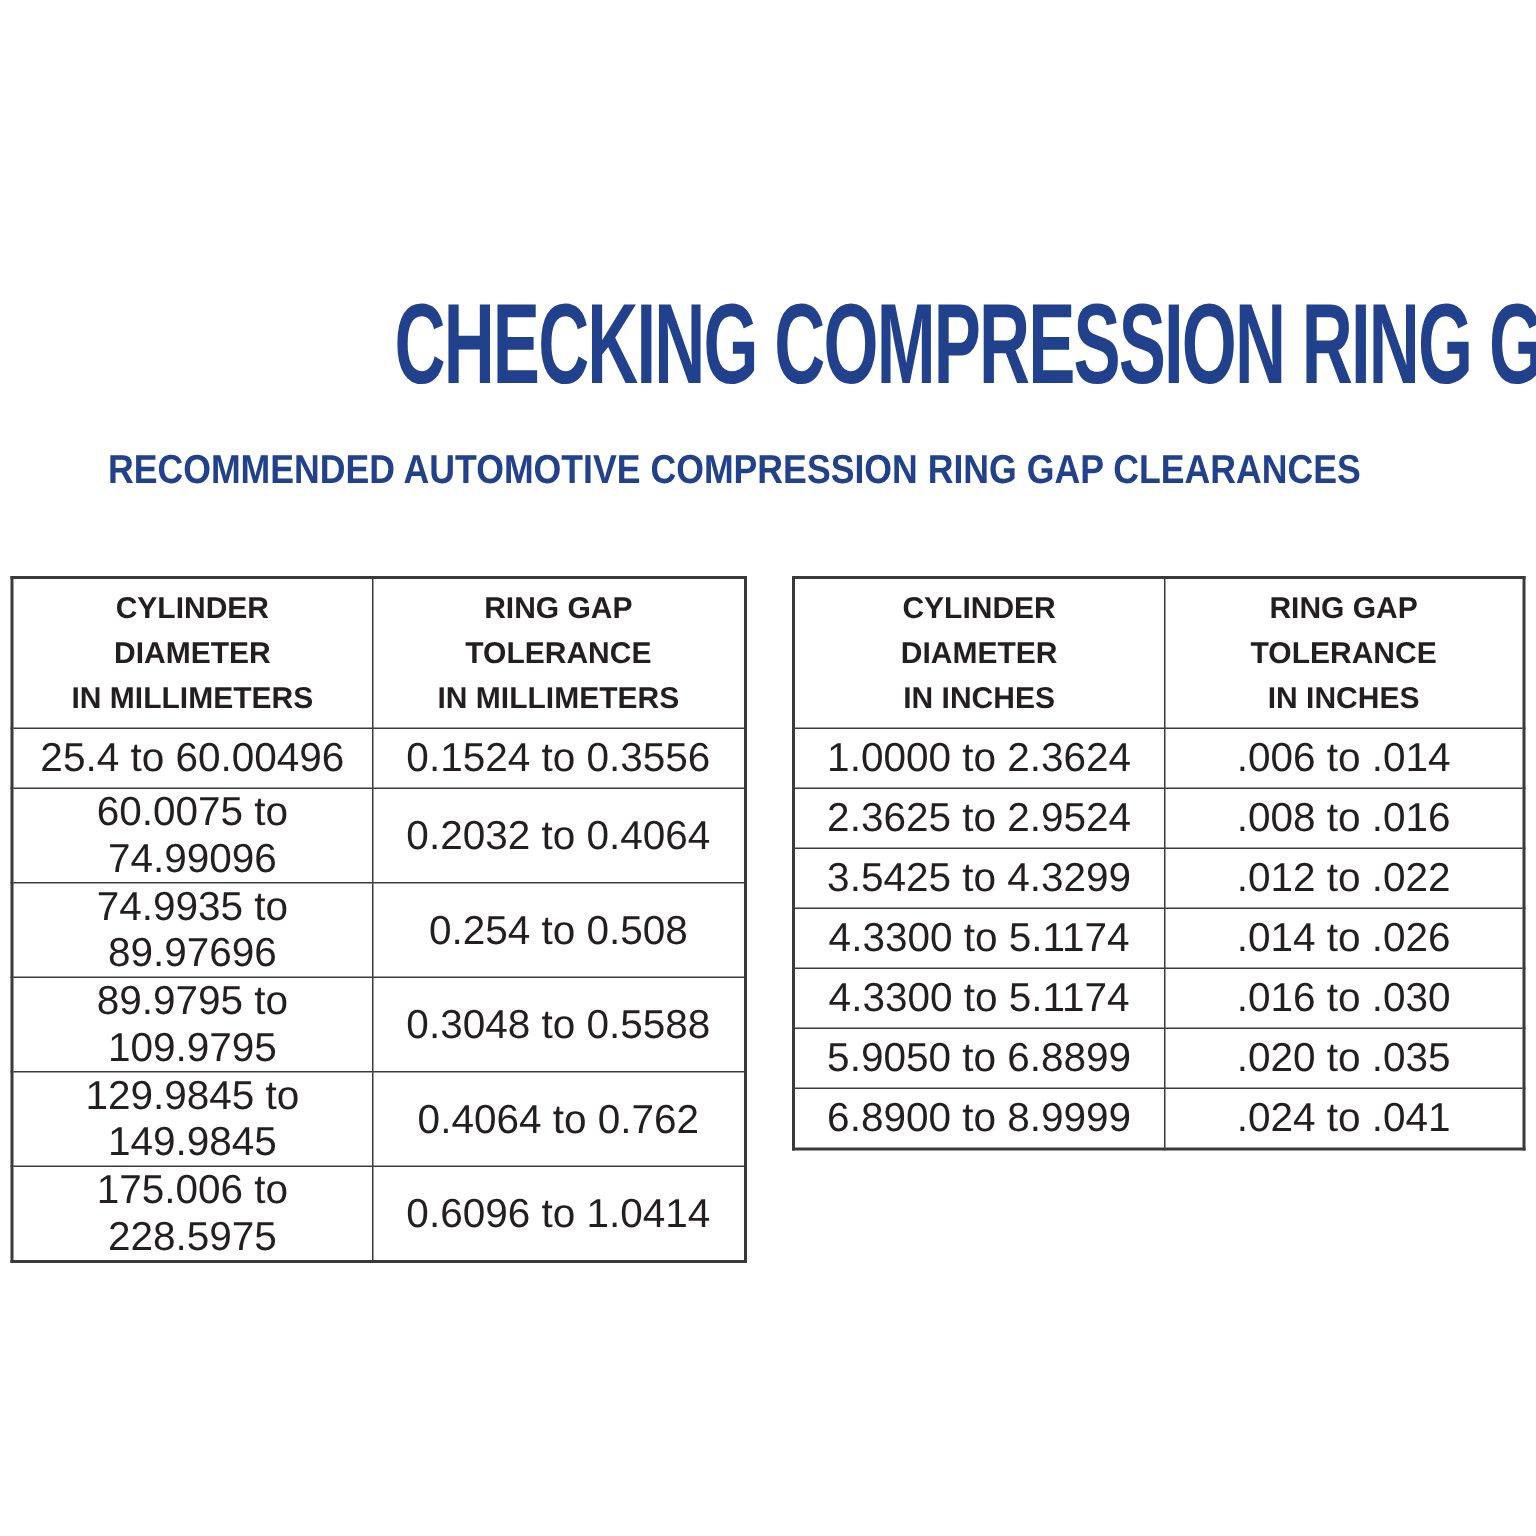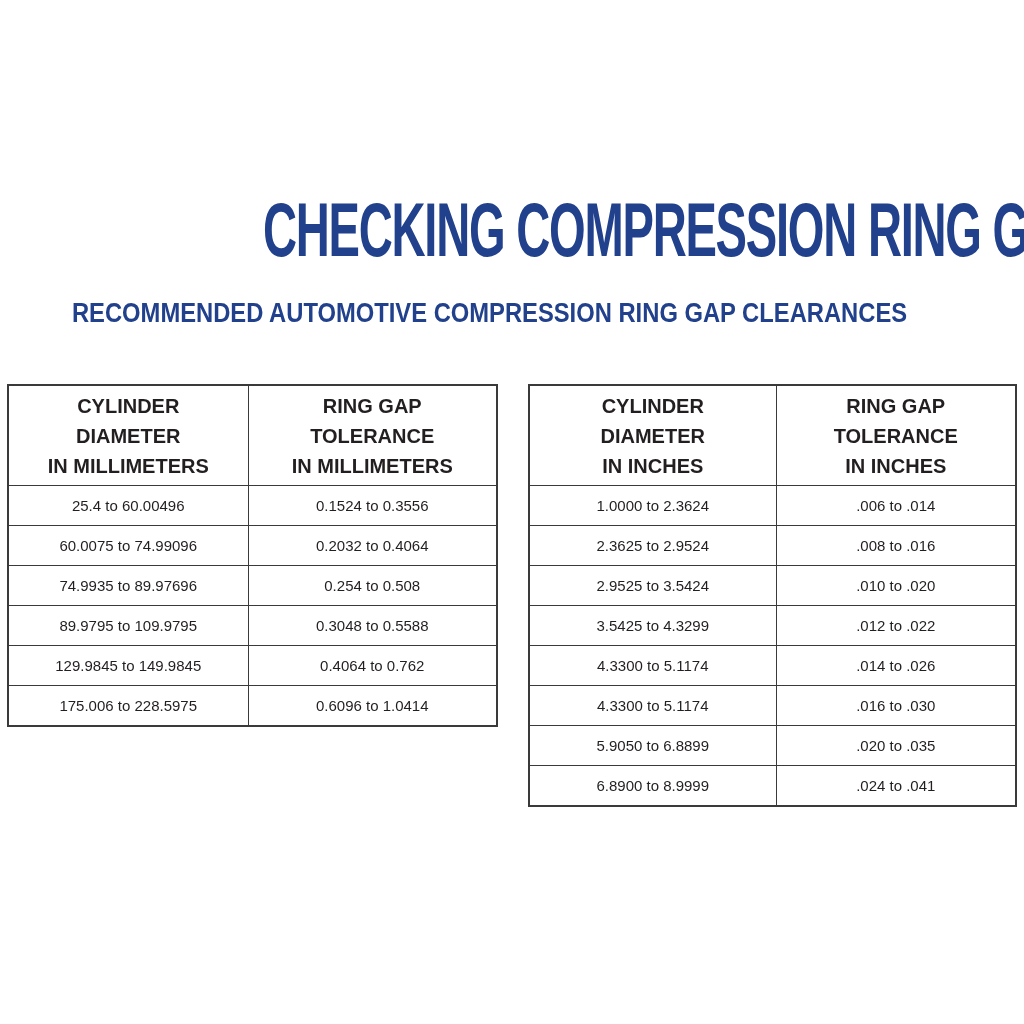--- a/index.html
+++ b/index.html
@@ -59,21 +59,21 @@
     vertical-align:middle;
     color:var(--ink);
   }
   table.gap-table th{
     height:99px;
     font-size:20px;
     font-weight:bold;
   }
   table.gap-table td{
     height:39px;
-    font-size:15px;
+    font-size:27px;
     font-weight:normal;
   }
   th .hl{display:block;line-height:30px;}
   #metric-table{left:7px;width:491px;}
   #inch-table{left:528px;width:489px;}
 </style>
 </head>
 <body>
 
 <div class="title-wrap">
@@ -153,24 +153,20 @@
   <tbody>
     <tr>
       <td>1.0000 to 2.3624</td>
       <td>.006 to .014</td>
     </tr>
     <tr>
       <td>2.3625 to 2.9524</td>
       <td>.008 to .016</td>
     </tr>
     <tr>
-      <td>2.9525 to 3.5424</td>
-      <td>.010 to .020</td>
-    </tr>
-    <tr>
       <td>3.5425 to 4.3299</td>
       <td>.012 to .022</td>
     </tr>
     <tr>
       <td>4.3300 to 5.1174</td>
       <td>.014 to .026</td>
     </tr>
     <tr>
       <td>4.3300 to 5.1174</td>
       <td>.016 to .030</td>

